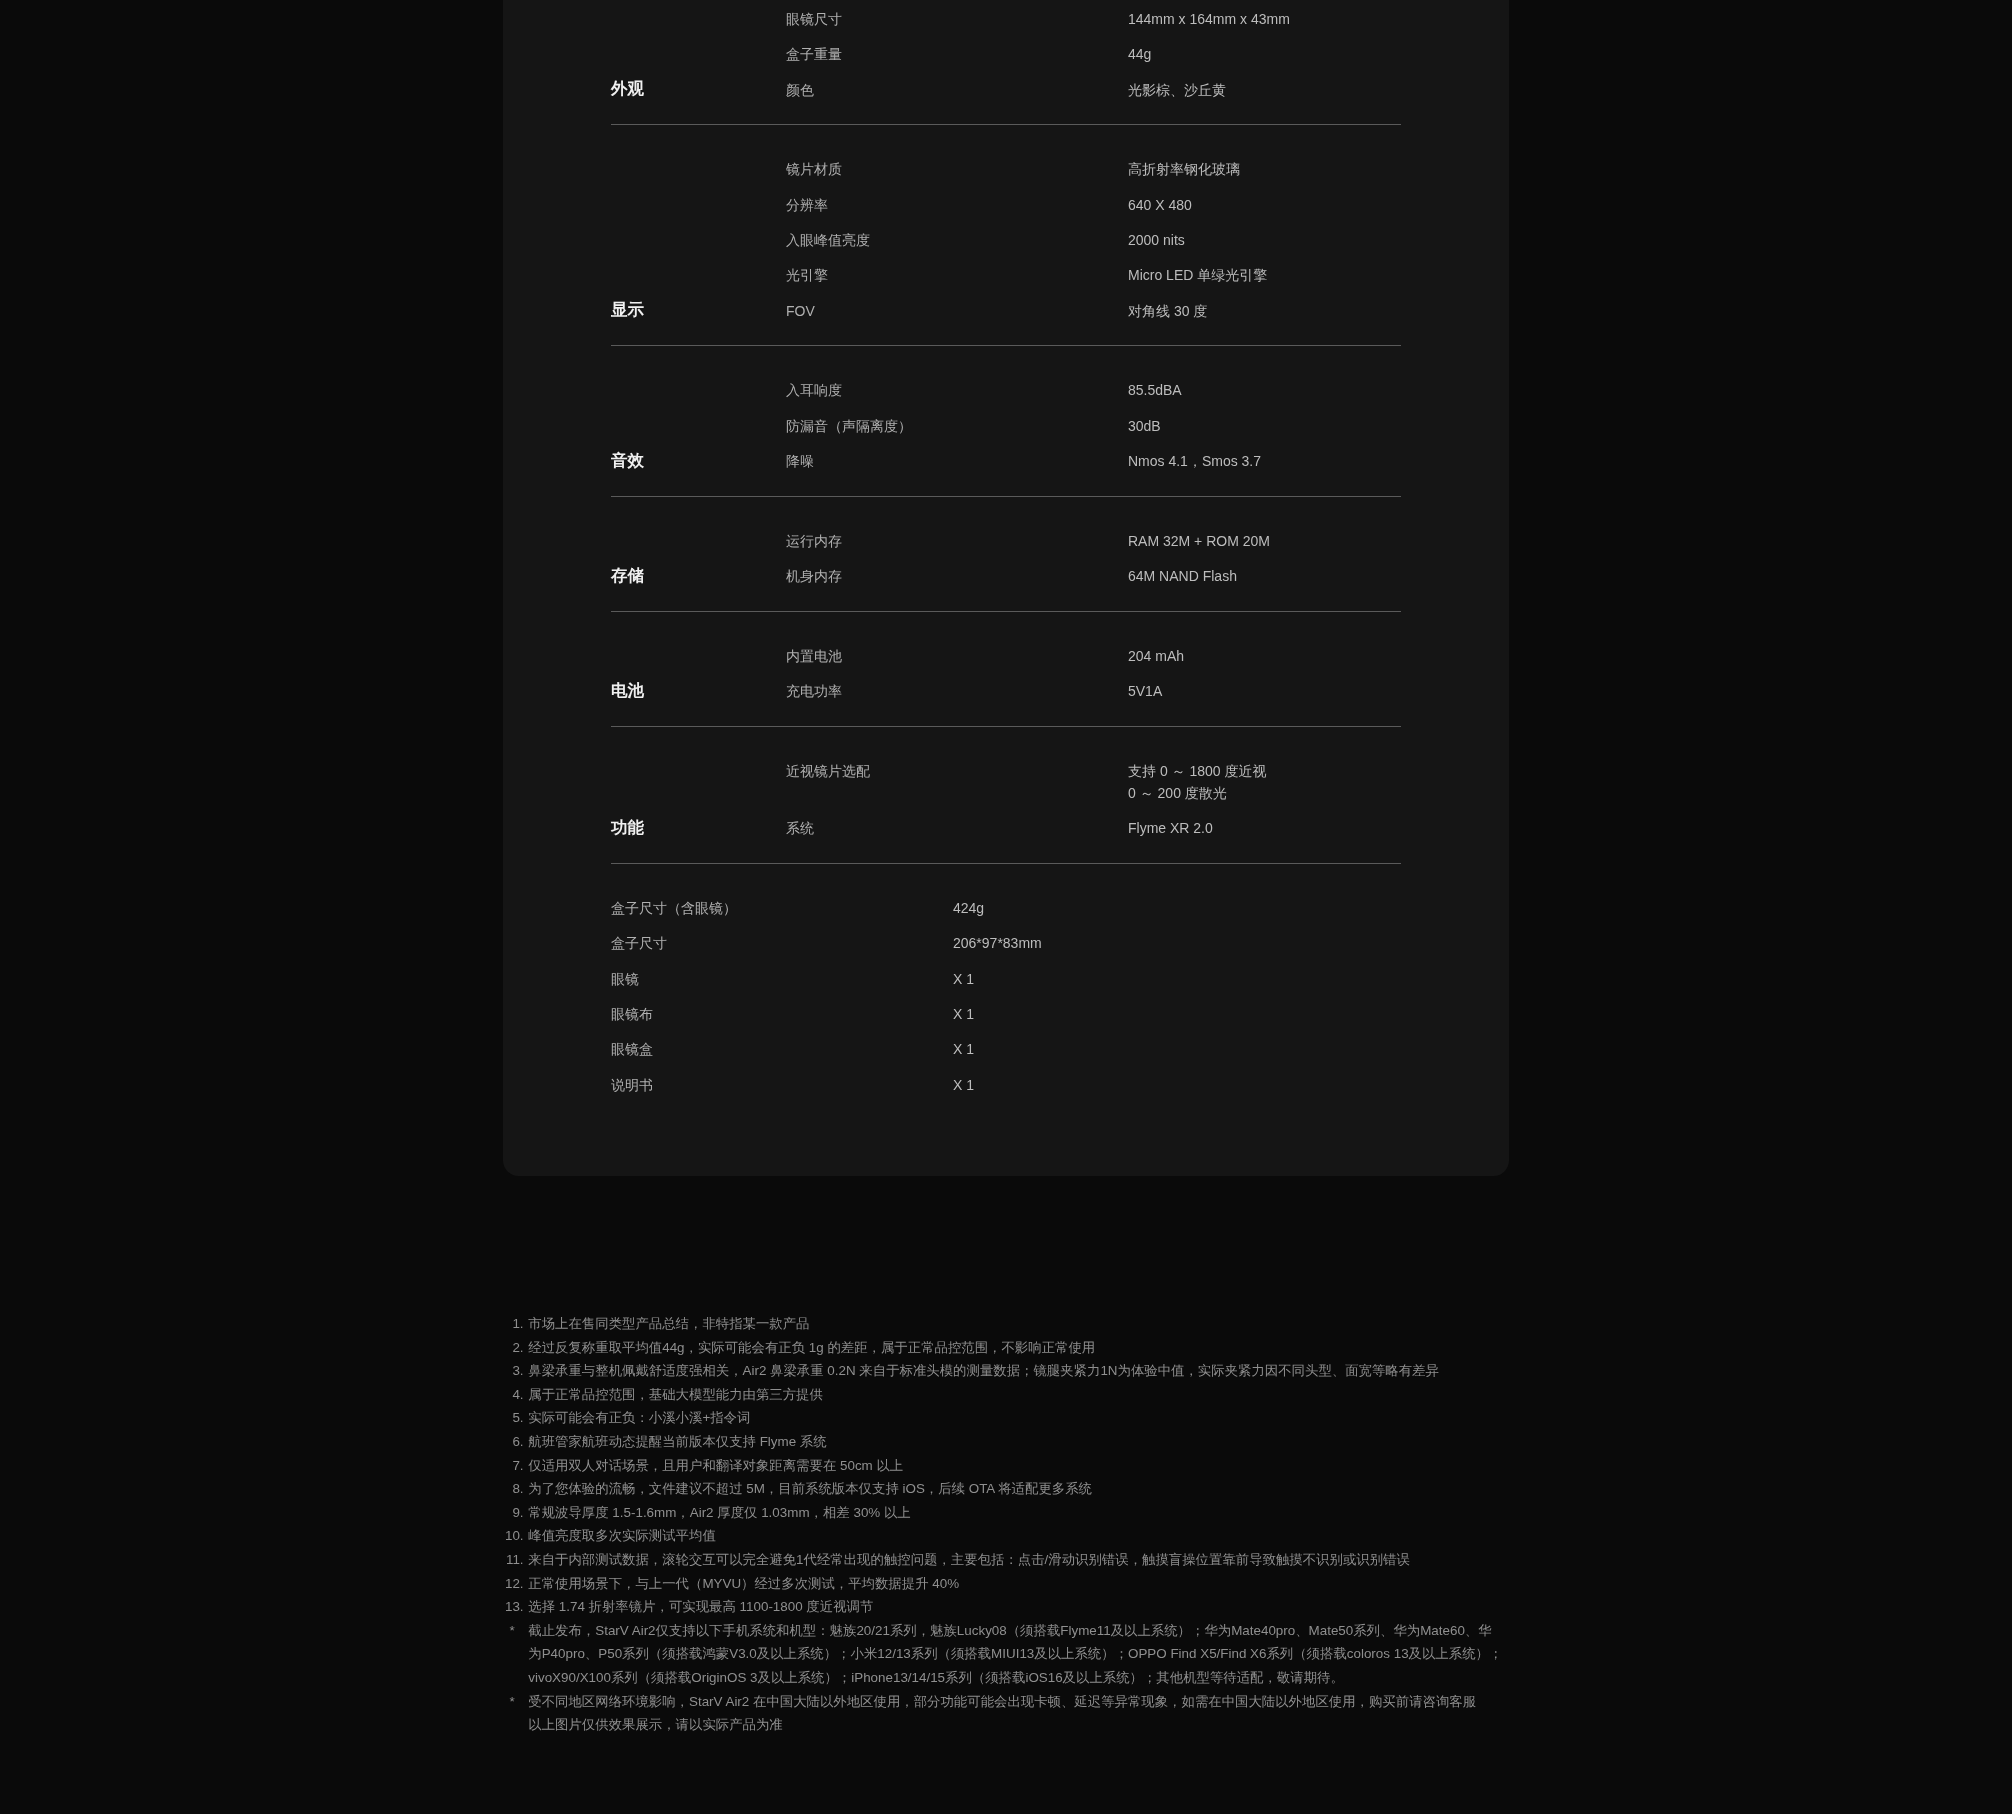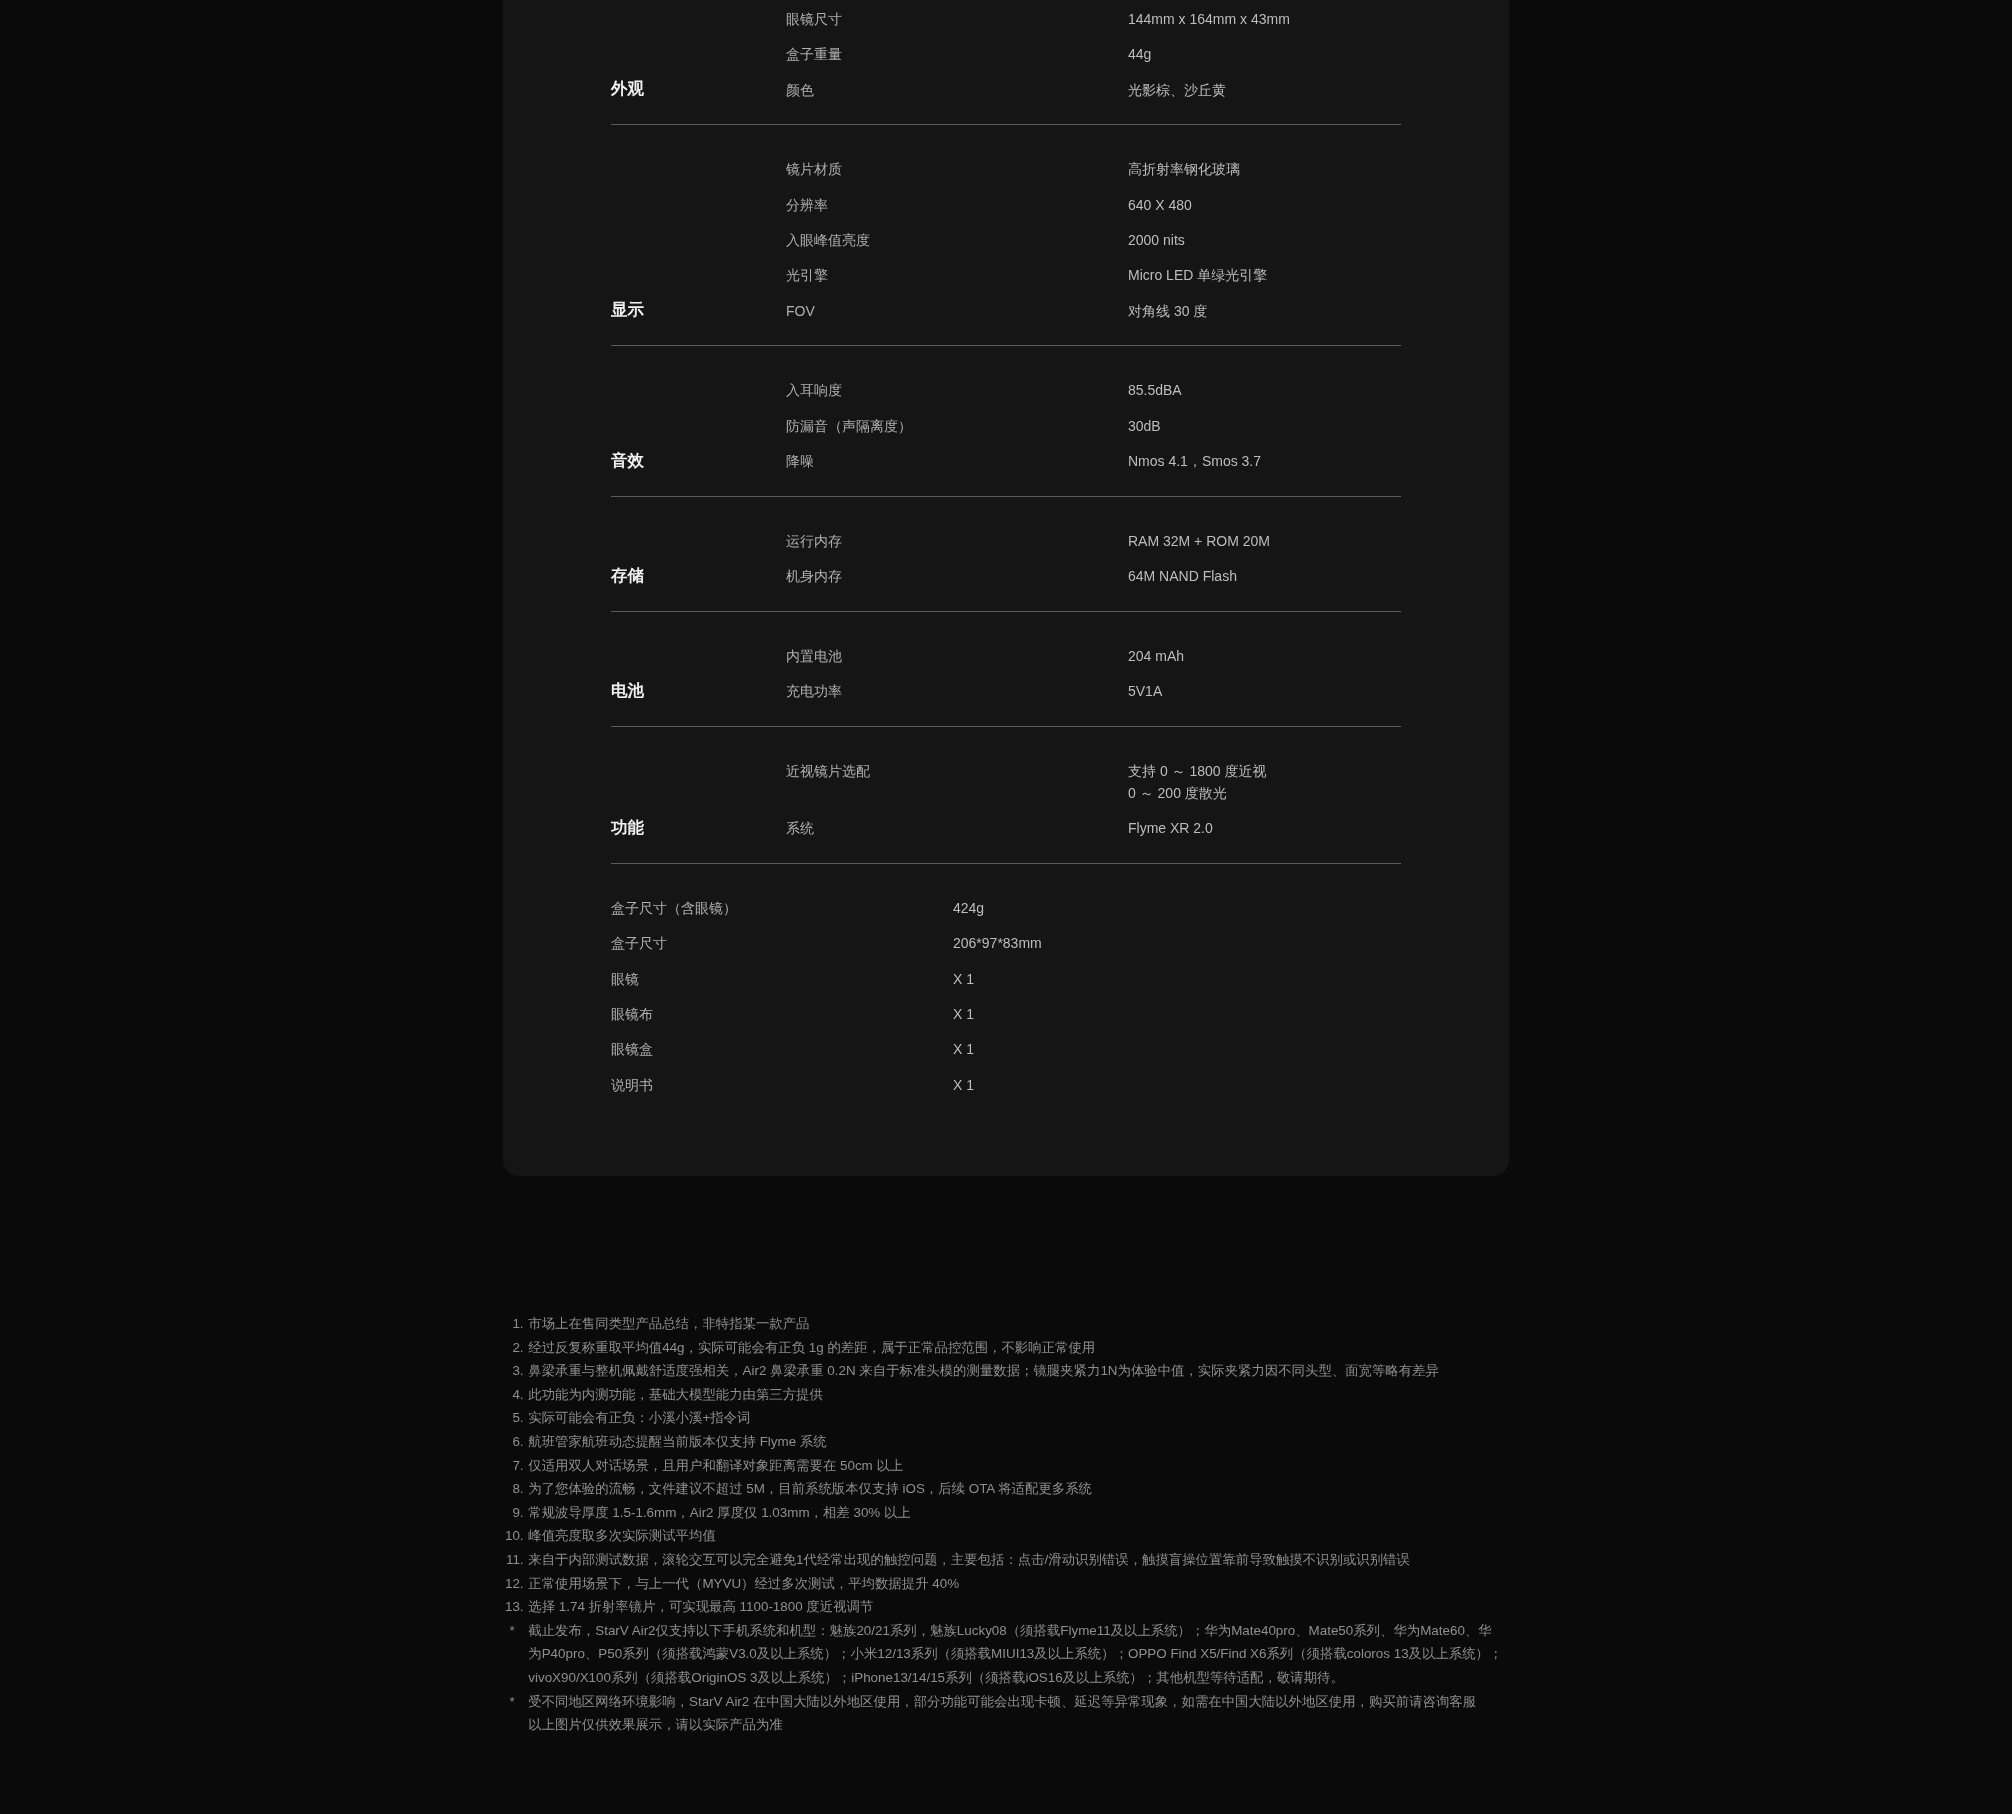--- a/index.html
+++ b/index.html
@@ -229,21 +229,21 @@
     <span class="fn-text">经过反复称重取平均值44g，实际可能会有正负 1g 的差距，属于正常品控范围，不影响正常使用</span>
   </div>
 
   <div class="fn">
     <span class="marker">3.</span>
     <span class="fn-text">鼻梁承重与整机佩戴舒适度强相关，Air2 鼻梁承重 0.2N 来自于标准头模的测量数据；镜腿夹紧力1N为体验中值，实际夹紧力因不同头型、面宽等略有差异</span>
   </div>
 
   <div class="fn">
     <span class="marker">4.</span>
-    <span class="fn-text">此功能为内测功能，基础大模型能力由第三方提供</span>
+    <span class="fn-text">属于正常品控范围，基础大模型能力由第三方提供</span>
   </div>
 
   <div class="fn">
     <span class="marker">5.</span>
     <span class="fn-text">实际可能会有正负：小溪小溪+指令词</span>
   </div>
 
   <div class="fn">
     <span class="marker">6.</span>
     <span class="fn-text">航班管家航班动态提醒当前版本仅支持 Flyme 系统</span>

